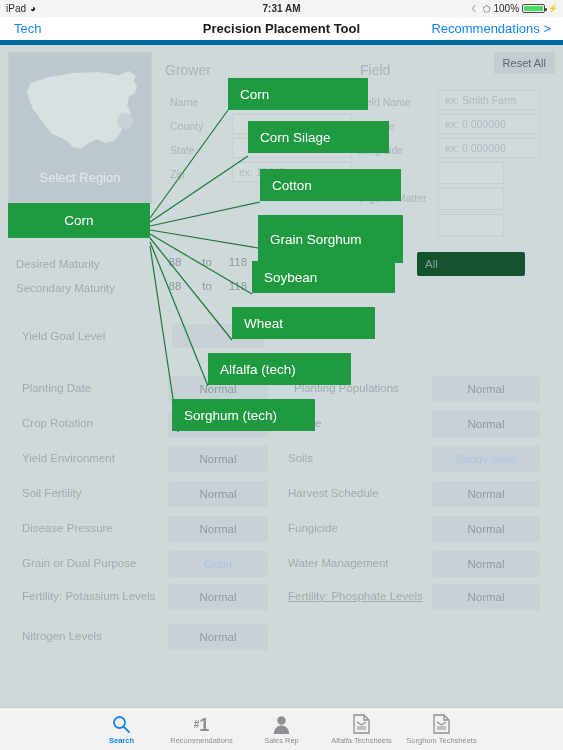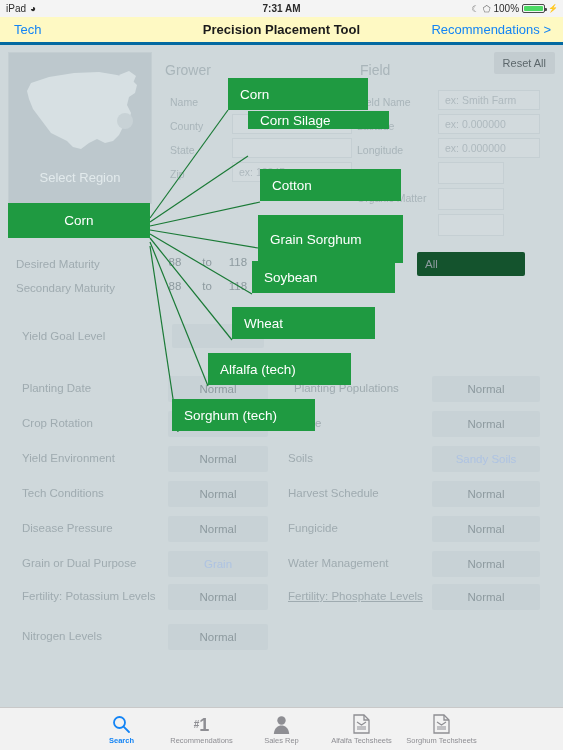--- a/index.html
+++ b/index.html
@@ -28,22 +28,22 @@
   }
   .batt::after {
     content: ""; position: absolute; right: -3px; top: 2.5px;
     width: 2px; height: 3px; background: #4a4a4a; border-radius: 0 1px 1px 0;
   }
   .batt i { display: block; height: 100%; width: 100%; background: #4cd964; border-radius: 1px; }
 
   
   .navbar {
     position: absolute; left: 0; top: 17px; width: 563px; height: 28px;
-    background: #fef9c3;
-    border-bottom: 3px solid #0369a1;
+    background: #ffffff;
+    border-bottom: 5px solid #0369a1;
     display: flex; align-items: center;
   }
   .nav-left { position: absolute; left: 14px; font-size: 13px; color: #1384f5; }
   .nav-title { position: absolute; left: 0; width: 563px; text-align: center; font-size: 13px; font-weight: bold; color: #1b1b1b; }
   .nav-right { position: absolute; right: 12px; font-size: 13px; color: #1384f5; }
 
   
   .content {
     position: absolute; left: 0; top: 46px; width: 563px; height: 661px;
     background: #cfd8db;
@@ -236,21 +236,21 @@
         <div class="mlabel" style="left: 288px; top: 336px; width: 140px; margin-left: 6px;">Planting Populations</div>
         <div class="mval" style="left: 432px; top: 330px; width: 108px; height: 26px;">Normal</div>
         <div class="mlabel" style="left: 22px; top: 371px; width: 140px;">Crop Rotation</div>
         <div class="mval" style="left: 168px; top: 365px; width: 100px; height: 26px;">Normal</div>
         <div class="mlabel" style="left: 288px; top: 371px; width: 140px;">Tillage</div>
         <div class="mval" style="left: 432px; top: 365px; width: 108px; height: 26px;">Normal</div>
         <div class="mlabel" style="left: 22px; top: 406px; width: 140px;">Yield Environment</div>
         <div class="mval" style="left: 168px; top: 400px; width: 100px; height: 26px;">Normal</div>
         <div class="mlabel" style="left: 288px; top: 406px; width: 140px;">Soils</div>
         <div class="mval blue" style="left: 432px; top: 400px; width: 108px; height: 26px;">Sandy Soils</div>
-        <div class="mlabel" style="left: 22px; top: 441px; width: 140px;">Tech Conditions</div>
+        <div class="mlabel" style="left: 22px; top: 441px; width: 140px;">Soil Fertility</div>
         <div class="mval" style="left: 168px; top: 435px; width: 100px; height: 26px;">Normal</div>
         <div class="mlabel" style="left: 288px; top: 441px; width: 140px;">Harvest Schedule</div>
         <div class="mval" style="left: 432px; top: 435px; width: 108px; height: 26px;">Normal</div>
         <div class="mlabel" style="left: 22px; top: 476px; width: 140px;">Disease Pressure</div>
         <div class="mval" style="left: 168px; top: 470px; width: 100px; height: 26px;">Normal</div>
         <div class="mlabel" style="left: 288px; top: 476px; width: 140px;">Fungicide</div>
         <div class="mval" style="left: 432px; top: 470px; width: 108px; height: 26px;">Normal</div>
         <div class="mlabel" style="left: 22px; top: 511px; width: 140px;">Grain or Dual Purpose</div>
         <div class="mval blue" style="left: 168px; top: 505px; width: 100px; height: 26px;">Grain</div>
         <div class="mlabel" style="left: 288px; top: 511px; width: 140px;">Water Management</div>
@@ -273,21 +273,21 @@
           <line x1="150" y1="188" x2="252" y2="248"></line>
           <line x1="150" y1="192" x2="232" y2="294"></line>
           <line x1="150" y1="196" x2="208" y2="340"></line>
           <line x1="150" y1="200" x2="178" y2="386"></line>
         </g>
       </svg>
 
       <div class="src" style="left:8px; top:157px; width:142px; height:35px;">Corn</div>
 
       <div class="opt" style="left:228px; top:32px;  width:140px; height:32px;">Corn</div>
-      <div class="opt" style="left:248px; top:65px;  width:141px; height:18px;">Corn Silage</div>
+      <div class="opt" style="left:248px; top:75px;  width:141px; height:32px;">Corn Silage</div>
       <div class="opt" style="left:260px; top:123px; width:141px; height:32px;">Cotton</div>
       <div class="opt" style="left:258px; top:169px; width:145px; height:48px;text-align:right;">Grain Sorghum</div>
       <div class="opt" style="left:252px; top:215px; width:143px; height:32px;">Soybean</div>
       <div class="opt" style="left:232px; top:261px; width:143px; height:32px;">Wheat</div>
       <div class="opt" style="left:208px; top:307px; width:143px; height:32px;">Alfalfa (tech)</div>
       <div class="opt" style="left:172px; top:353px; width:143px; height:32px;">Sorghum (tech)</div>
     </div>
 
   </div>
 

